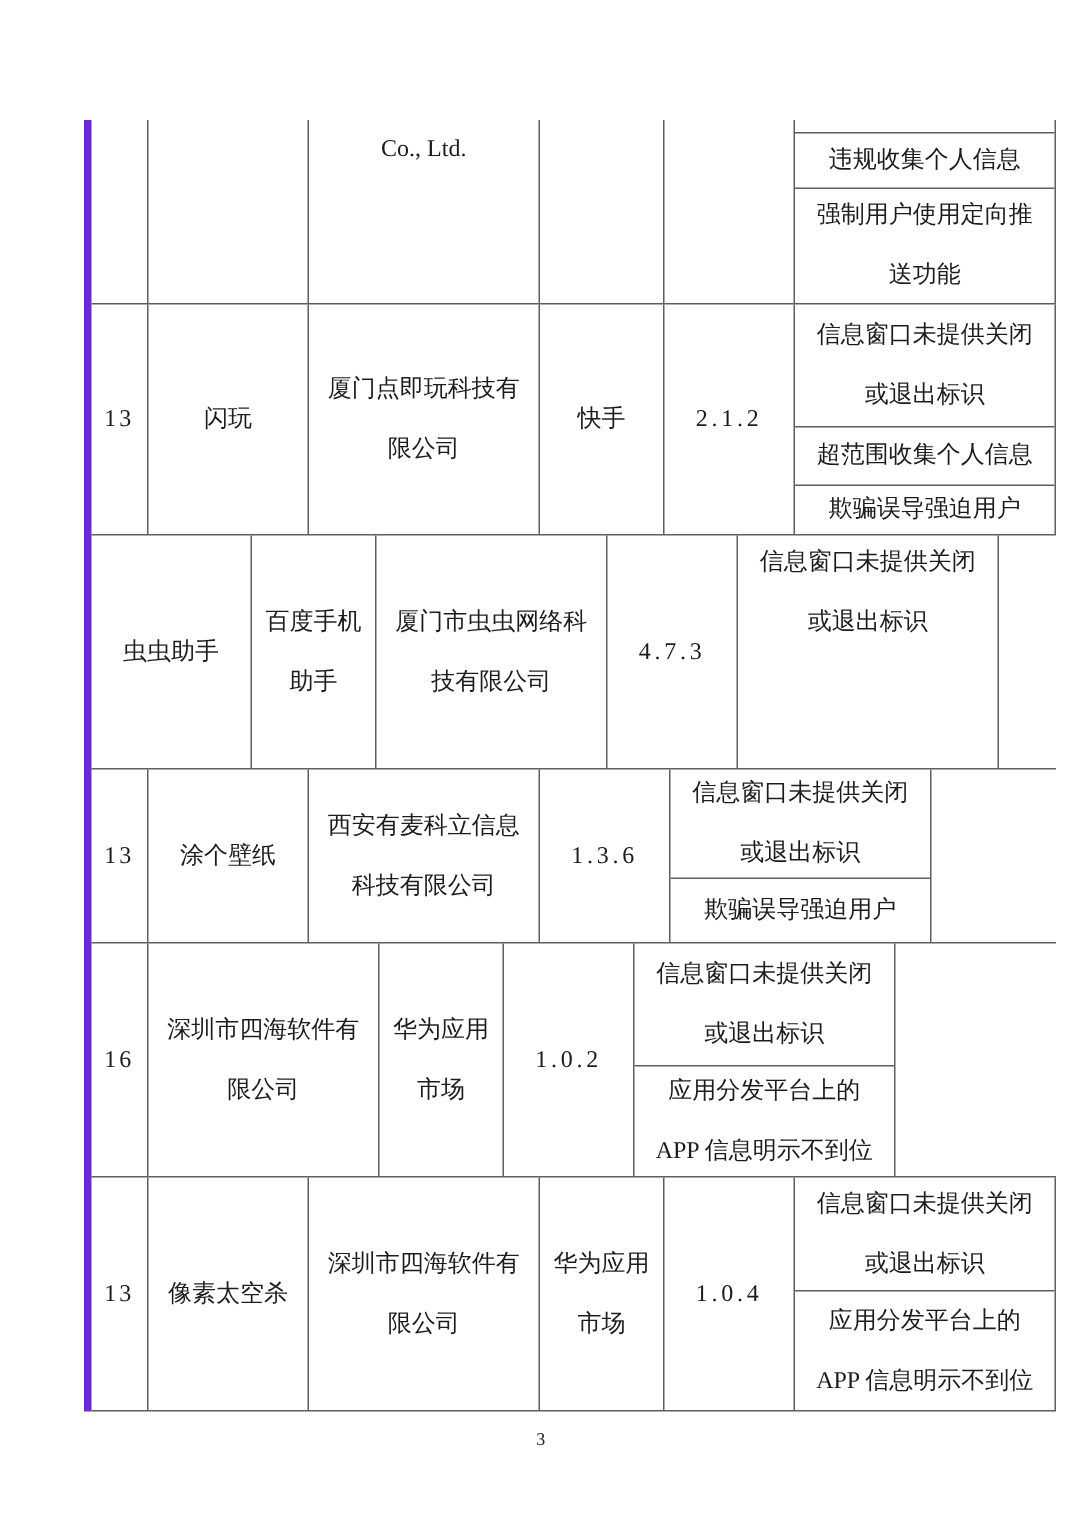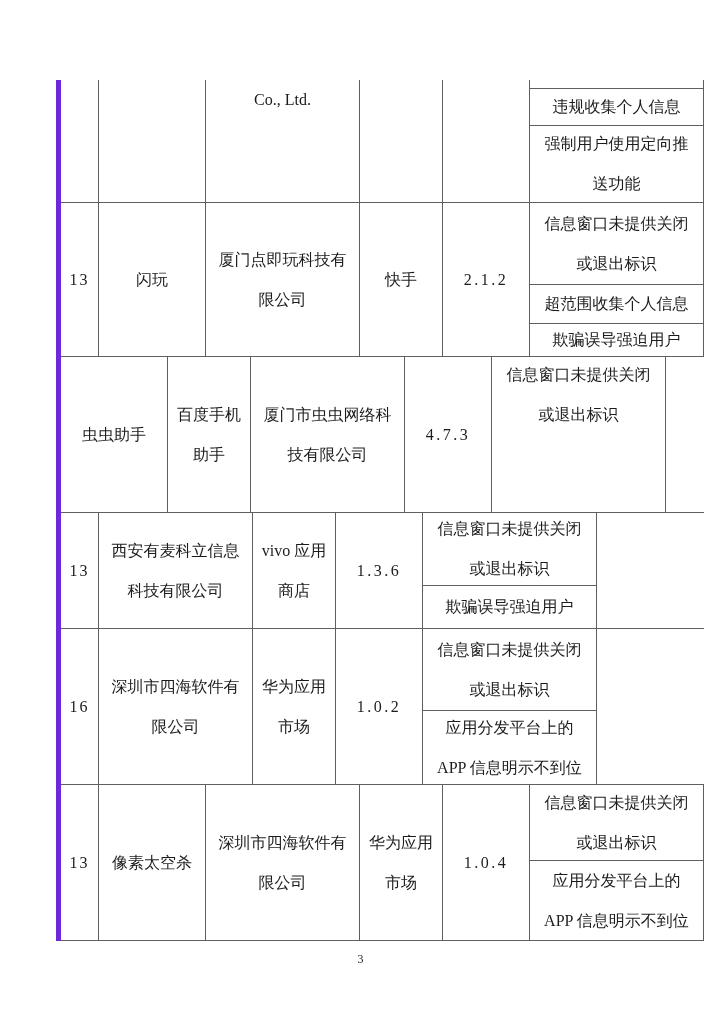--- a/index.html
+++ b/index.html
@@ -111,25 +111,25 @@
         <div class="vcell" style="height:75px">
             <span>信息窗口未提供关闭或退出标识</span>
           </div>
       </div>
     </div>
 
     <div class="row" style="height:115px">
       <div class="cell c-id">
           <span>13</span>
         </div>
+      <div class="cell c-name">
+          <span>涂个壁纸</span>
+        </div>
       <div class="cell c-company">
           <span>西安有麦科立信息科技有限公司</span>
-        </div>
-      <div class="cell c-store">
-          <span>vivo 应用商店</span>
         </div>
       <div class="cell c-ver">
           <span>1.3.6</span>
         </div>
       <div class="cell c-viol">
         <div class="vcell" style="height:72px">
             <span>信息窗口未提供关闭或退出标识</span>
           </div>
         <div class="vcell bt" style="height:43px">
             <span>欺骗误导强迫用户</span>

